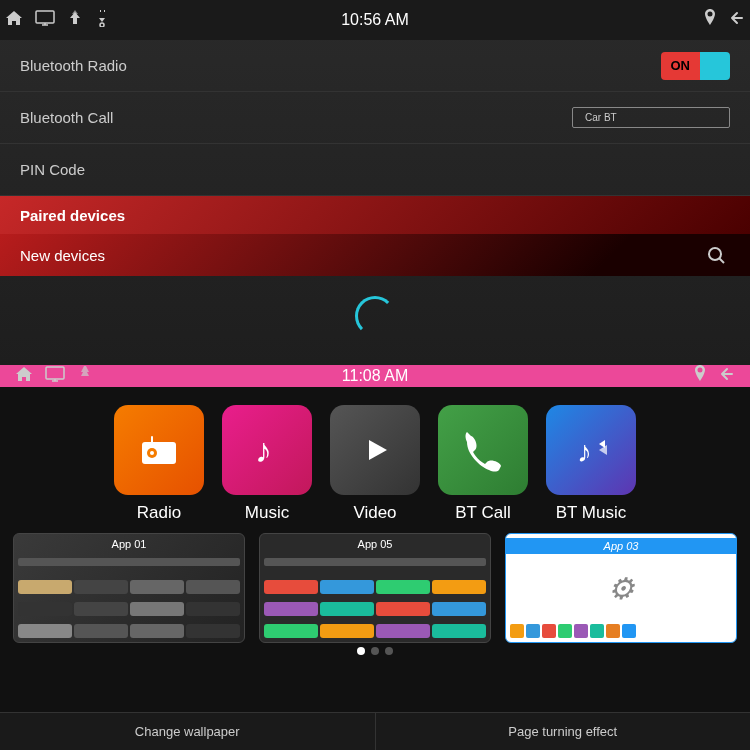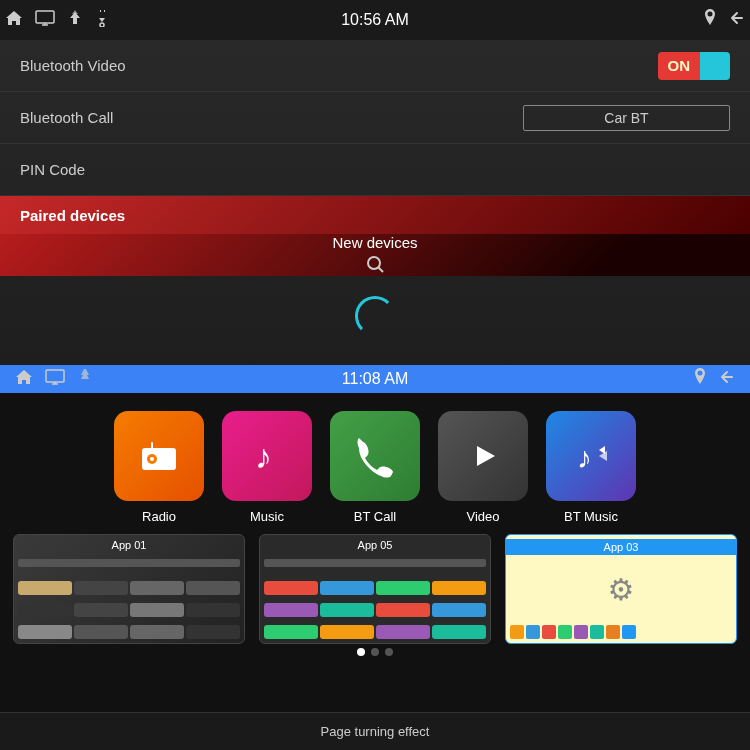--- a/index.html
+++ b/index.html
@@ -76,42 +76,42 @@
       display: flex;
       align-items: center;
       gap: 0;
       height: 28px;
       border-radius: 4px;
       overflow: hidden;
     }
 
     .toggle-on {
       background: #e53935;
-      color: #fef9c3;
-      font-size: 15px;
+      color: #000000;
+      font-size: 13px;
       font-weight: bold;
       padding: 4px 10px;
       height: 100%;
       display: flex;
       align-items: center;
     }
 
     .toggle-off {
       background: #26c6da;
       width: 30px;
       height: 100%;
     }
 
     .setting-input {
       background: transparent;
       border: 1px solid #888;
       color: #ccc;
       padding: 4px 12px;
-      font-size: 14px;
-      text-align: center;
+      font-size: 10px;
+      text-align: left;
       min-width: 100px;
       border-radius: 2px;
     }
 
     .section-header {
       padding: 0 20px;
       height: 38px;
       display: flex;
       align-items: center;
       background: linear-gradient(135deg, #c62828 0%, #4a0000 100%);
@@ -123,21 +123,20 @@
       font-weight: 700;
     }
 
     .new-devices-row {
       display: flex;
       align-items: center;
       justify-content: space-between;
       padding: 0 20px;
       height: 42px;
       background: linear-gradient(135deg, #b71c1c 0%, #1a0000 80%);
-      flex-direction: column;
     }
 
     .new-devices-label {
       color: #fff;
       font-size: 15px;
     }
 
     .search-icon-circle {
       width: 28px;
       height: 28px;
@@ -175,22 +174,22 @@
       height: 385px;
       background: #111;
       position: relative;
     }
 
     .status-bar-2 {
       display: flex;
       align-items: center;
       justify-content: space-between;
       padding: 0 15px;
-      height: 28px;
-      background: #3b82f6;
+      height: 22px;
+      background: #ec4899;
     }
 
     .app-grid {
       display: flex;
       justify-content: center;
       align-items: center;
       gap: 18px;
       padding: 18px 30px 10px;
     }
 
@@ -214,21 +213,21 @@
     }
 
     .app-icon.radio { background: linear-gradient(135deg, #f57c00, #e65100); }
     .app-icon.music { background: linear-gradient(135deg, #e91e8c, #c2185b); }
     .app-icon.video { background: linear-gradient(135deg, #555, #333); }
     .app-icon.bt-call { background: linear-gradient(135deg, #43a047, #2e7d32); }
     .app-icon.bt-music { background: linear-gradient(135deg, #1e88e5, #5e35b1); }
 
     .app-label {
       color: #fff;
-      font-size: 13px;
+      font-size: 17px;
     }
 
     
     .thumbnail-row {
       display: flex;
       gap: 8px;
       padding: 0 10px;
       height: 110px;
       overflow: hidden;
     }
@@ -376,21 +375,21 @@
         <svg width="16" height="16" viewBox="0 0 16 16" fill="#ccc">
           <path d="M13 8H3M3 8l5-5M3 8l5 5" stroke="#ccc" stroke-width="2" fill="none" stroke-linecap="round"></path>
         </svg>
       </span>
     </div>
   </div>
 
   <div class="settings-content">
 
     <div class="setting-row">
-      <span class="setting-label">Bluetooth Video</span>
+      <span class="setting-label">Bluetooth Radio</span>
       <div class="toggle-switch">
         <div class="toggle-on">ON</div>
         <div class="toggle-off"></div>
       </div>
     </div>
 
     <div class="setting-row">
       <span class="setting-label">Bluetooth Call</span>
       <input class="setting-input" value="Car BT" readonly="" style="">
     </div>
@@ -478,35 +477,35 @@
     <div class="app-icon-wrap">
       <div class="app-icon music">
         <svg width="40" height="44" viewBox="0 0 40 44" fill="white">
           <text x="8" y="34" font-size="34" fill="white">♪</text>
         </svg>
       </div>
       <span class="app-label">Music</span>
     </div>
 
     <div class="app-icon-wrap">
+      <div class="app-icon video">
+        <svg width="40" height="44" viewBox="0 0 40 44" fill="white">
+          <polygon points="14,12 14,32 32,22"></polygon>
+        </svg>
+      </div>
+      <span class="app-label">Video</span>
+    </div>
+
+    <div class="app-icon-wrap">
       <div class="app-icon bt-call">
         <svg width="44" height="44" viewBox="0 0 44 44" fill="white">
           <path d="M10 8c0 0 2 0 4 4s2 8 0 10l-2 2c0 0 4 8 12 12l2-2c2-2 6-2 10 0s4 4 4 4l-2 4c-2 2-6 2-10 0C18 38 6 26 6 14c-2-4-2-8 0-10L10 8z"></path>
         </svg>
       </div>
       <span class="app-label">BT Call</span>
-    </div>
-
-    <div class="app-icon-wrap">
-      <div class="app-icon video">
-        <svg width="40" height="44" viewBox="0 0 40 44" fill="white">
-          <polygon points="14,12 14,32 32,22"></polygon>
-        </svg>
-      </div>
-      <span class="app-label">Video</span>
     </div>
 
     <div class="app-icon-wrap">
       <div class="app-icon bt-music">
         <svg width="44" height="44" viewBox="0 0 44 44" fill="white">
           <text x="8" y="34" font-size="30" fill="white">♪</text>
           <path d="M30 16 L36 12 L36 20z" fill="white"></path>
           <path d="M30 22 L38 17 L38 27z" fill="white" opacity="0.7"></path>
         </svg>
       </div>
@@ -548,21 +547,21 @@
         <div class="thumb-cell" style="background:#1abc9c;"></div>
         <div class="thumb-cell" style="background:#e74c3c;"></div>
         <div class="thumb-cell" style="background:#3498db;"></div>
         <div class="thumb-cell" style="background:#2ecc71;"></div>
         <div class="thumb-cell" style="background:#f39c12;"></div>
         <div class="thumb-cell" style="background:#9b59b6;"></div>
         <div class="thumb-cell" style="background:#1abc9c;"></div>
       </div>
     </div>
 
-    <div class="thumb-item" style="background: #fef9c3; border-color: #2196f3;">
+    <div class="thumb-item" style="background: #ffffff; border-color: #2196f3; font-style: italic;">
       <div class="thumb-title active">App 03</div>
       <div class="thumb-overlay">
         <div class="thumb-gear">⚙</div>
       </div>
       <div style="position:absolute; bottom:4px; left:0; right:0; padding: 0 4px;">
         <div style="display:flex; gap:2px; flex-wrap:wrap; padding-top:50px;">
           <div style="width:14px;height:14px;border-radius:2px;background:#f39c12;"></div>
           <div style="width:14px;height:14px;border-radius:2px;background:#3498db;"></div>
           <div style="width:14px;height:14px;border-radius:2px;background:#e74c3c;"></div>
           <div style="width:14px;height:14px;border-radius:2px;background:#2ecc71;"></div>
@@ -577,17 +576,20 @@
   </div>
 
   <div class="dots-row">
     <div class="dot active"></div>
     <div class="dot"></div>
     <div class="dot"></div>
   </div>
 
   <div class="bottom-bar">
     <div class="bottom-bar-btn">
+      <span>Change wallpaper</span>
+    </div>
+    <div class="bottom-bar-btn">
       <span>Page turning effect</span>
     </div>
   </div>
 
 </div>
 
 </body></html>

